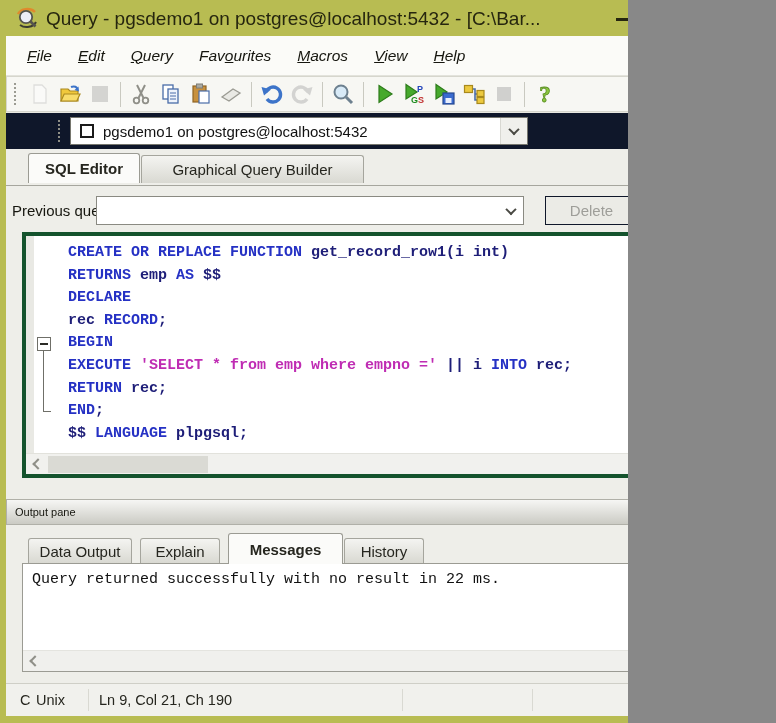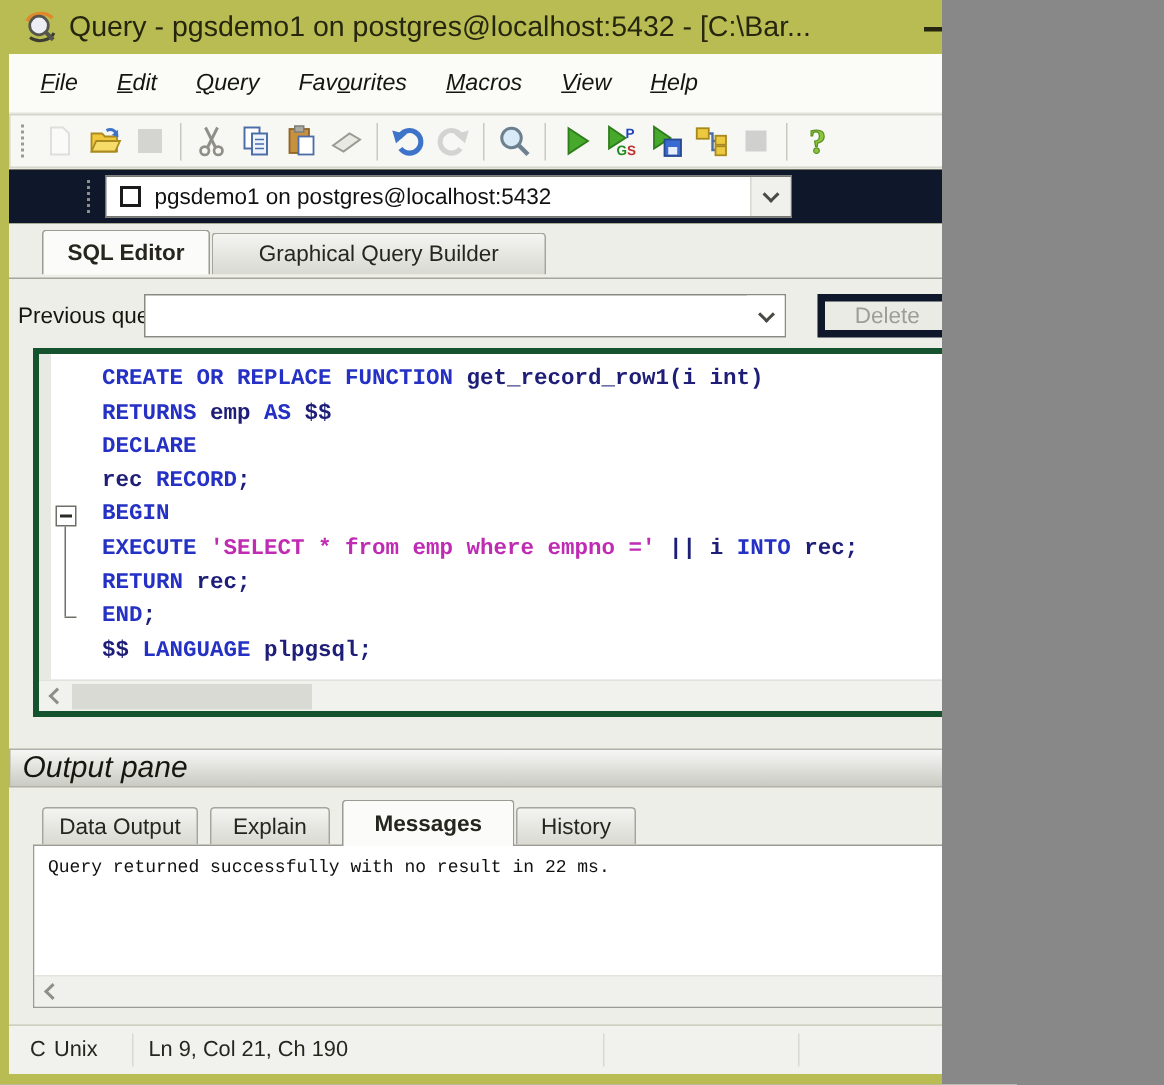--- a/index.html
+++ b/index.html
@@ -59,49 +59,49 @@
   .tab-sql{left:22px;top:4px;width:112px;height:30px;}
   .tab-gqb{left:135px;top:6px;width:223px;height:28px;}
   .aui-btn{position:absolute;width:16px;height:16px;}
 
   
   .pq-label{position:absolute;left:6px;top:47px;height:29px;line-height:29px;font-size:15px;color:#16160f;}
   .pq-combo{position:absolute;left:90px;top:47px;width:428px;height:29px;background:#fff;border:1px solid #8a8a82;display:flex;}
   .pq-combo .fill{flex:1;}
   .pq-arrow{width:25px;background:#fff;display:flex;align-items:center;justify-content:center;}
   .btn{position:absolute;display:flex;align-items:center;justify-content:center;font-size:15px;}
-  .btn-delete{left:539px;top:47px;width:93px;height:29px;background:#ebebe6;border:5px solid #0f172a;color:#9e9e99;}
+  .btn-delete{left:539px;top:47px;width:93px;height:29px;background:#ebebe6;border:1px solid #0f172a;color:#9e9e99;}
   .btn-delete-all{left:642px;top:47px;width:98px;height:29px;background:#e7e7e2;border:1px solid #3a3a35;color:#0e0e0e;}
 
   
   .editor-frame{position:absolute;left:16px;top:83px;width:732px;height:246px;background:#fff;border:4px solid #14532d;}
   .fold-strip{position:absolute;left:0;top:0;bottom:21px;width:8px;background:#e9e9e4;border-right:1px solid #dddd d8;}
   .sql-code{position:absolute;left:42px;top:6px;font-family:"Liberation Mono",monospace;font-size:15px;line-height:22.6px;white-space:pre;}
   .code-line{height:22.6px;}
   .tok-kw{color:var(--kw);font-weight:bold;}
   .tok-id{color:var(--id);font-weight:bold;}
   .tok-str{color:var(--str);font-weight:bold;}
   .fold-box{position:absolute;left:11px;top:101px;width:14px;height:14px;border:1px solid #6f6f68;background:#fff;}
   .fold-box::after{content:"";position:absolute;left:2px;right:2px;top:5px;height:2px;background:#2b2b26;}
   .fold-vline{position:absolute;left:17px;top:115px;width:1px;height:60px;background:#6f6f68;}
   .fold-corner{position:absolute;left:17px;top:175px;width:8px;height:1px;background:#6f6f68;}
   .hscroll{position:absolute;left:0;right:0;bottom:0;height:21px;background:#f1f1ee;border-top:1px solid #e2e2dc;}
   .hscroll .thumb{position:absolute;left:22px;top:2px;width:160px;height:17px;background:#dadad4;}
   .scroll-arrow{position:absolute;top:6px;}
 
   
   .out-header{position:absolute;left:0;top:350px;width:762px;height:26px;background:linear-gradient(#f6f6f4,#cbcbc4);border:1px solid #b0b0a8;display:flex;align-items:center;}
-  .out-title{font-size:20px;color:#16160f;margin-left:8px;flex:1;font-style:italic;}
+  .out-title{font-size:11px;color:#16160f;margin-left:8px;flex:1;}
   .out-close{width:16px;height:16px;margin-right:9px;display:flex;align-items:center;justify-content:center;}
   .tab-do{left:22px;top:389px;width:104px;height:25px;}
   .tab-ex{left:134px;top:389px;width:80px;height:25px;}
   .tab-msg{left:222px;top:384px;width:115px;height:31px;}
   .tab-hist{left:338px;top:389px;width:80px;height:25px;}
   .msg-frame{position:absolute;left:16px;top:414px;width:732px;height:109px;background:#f0f0ed;border:1px solid #9b9b93;}
-  .msg-content{position:absolute;left:0;top:0;right:21px;bottom:21px;background:#fff;padding:7px 9px;font-family:"Liberation Mono",monospace;font-size:12px;color:#101010;white-space:pre;}
+  .msg-content{position:absolute;left:0;top:0;right:21px;bottom:21px;background:#fff;padding:7px 9px;font-family:"Liberation Mono",monospace;font-size:15px;color:#101010;white-space:pre;}
   .msg-vscroll{position:absolute;right:0;top:0;width:21px;bottom:21px;background:#f0f0ed;}
   .msg-hscroll{position:absolute;left:0;right:0;bottom:0;height:21px;background:#f0f0ed;border-top:1px solid #e4e4df;}
 
   
   .statusbar{position:absolute;left:6px;top:683px;width:762px;height:33px;background:#f1f1ed;border-top:1px solid #cfcfc7;font-size:14.5px;color:#26261f;}
   .sb-field{position:absolute;top:0;height:33px;line-height:33px;white-space:nowrap;}
   .sb-sep{position:absolute;top:5px;bottom:5px;width:1px;background:#d9d9d2;}
   .sb-grip{position:absolute;right:5px;bottom:6px;width:10px;height:10px;}
   .sb-grip::after{content:"";position:absolute;right:0;bottom:0;width:2px;height:2px;background:#a9a9a1;
     box-shadow:-4px 0 #a9a9a1,-8px 0 #a9a9a1,0 -4px #a9a9a1,-4px -4px #a9a9a1,0 -8px #a9a9a1;}

